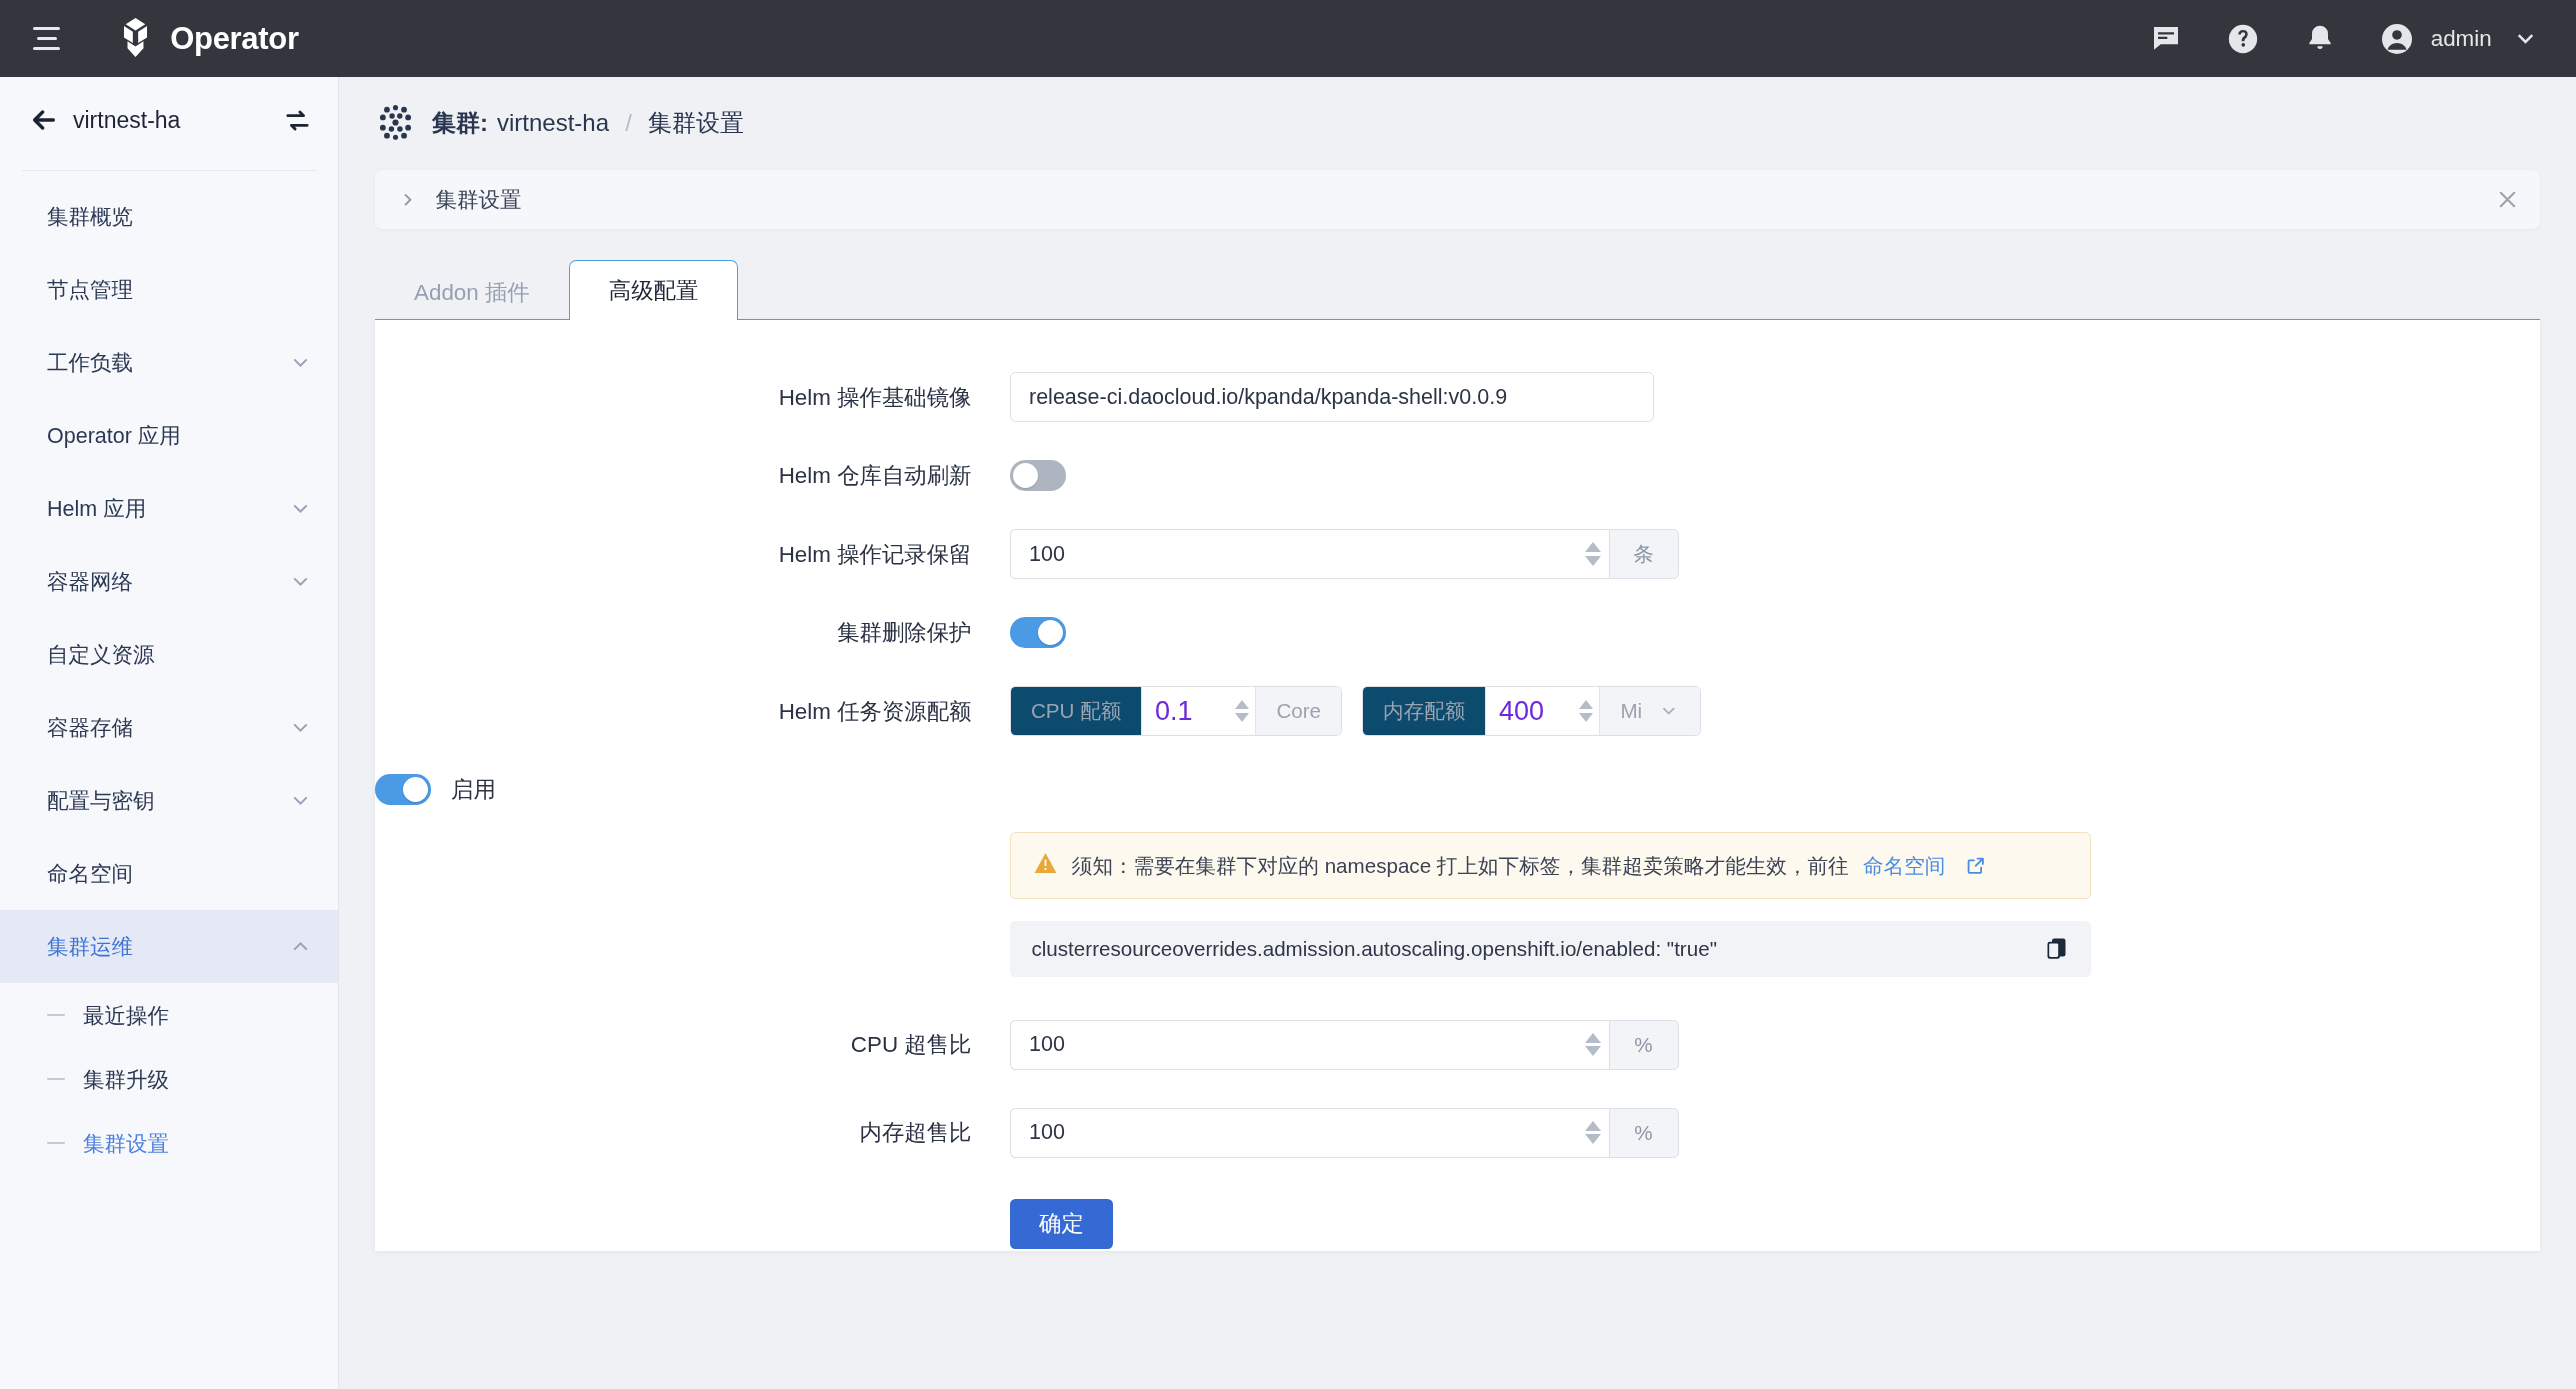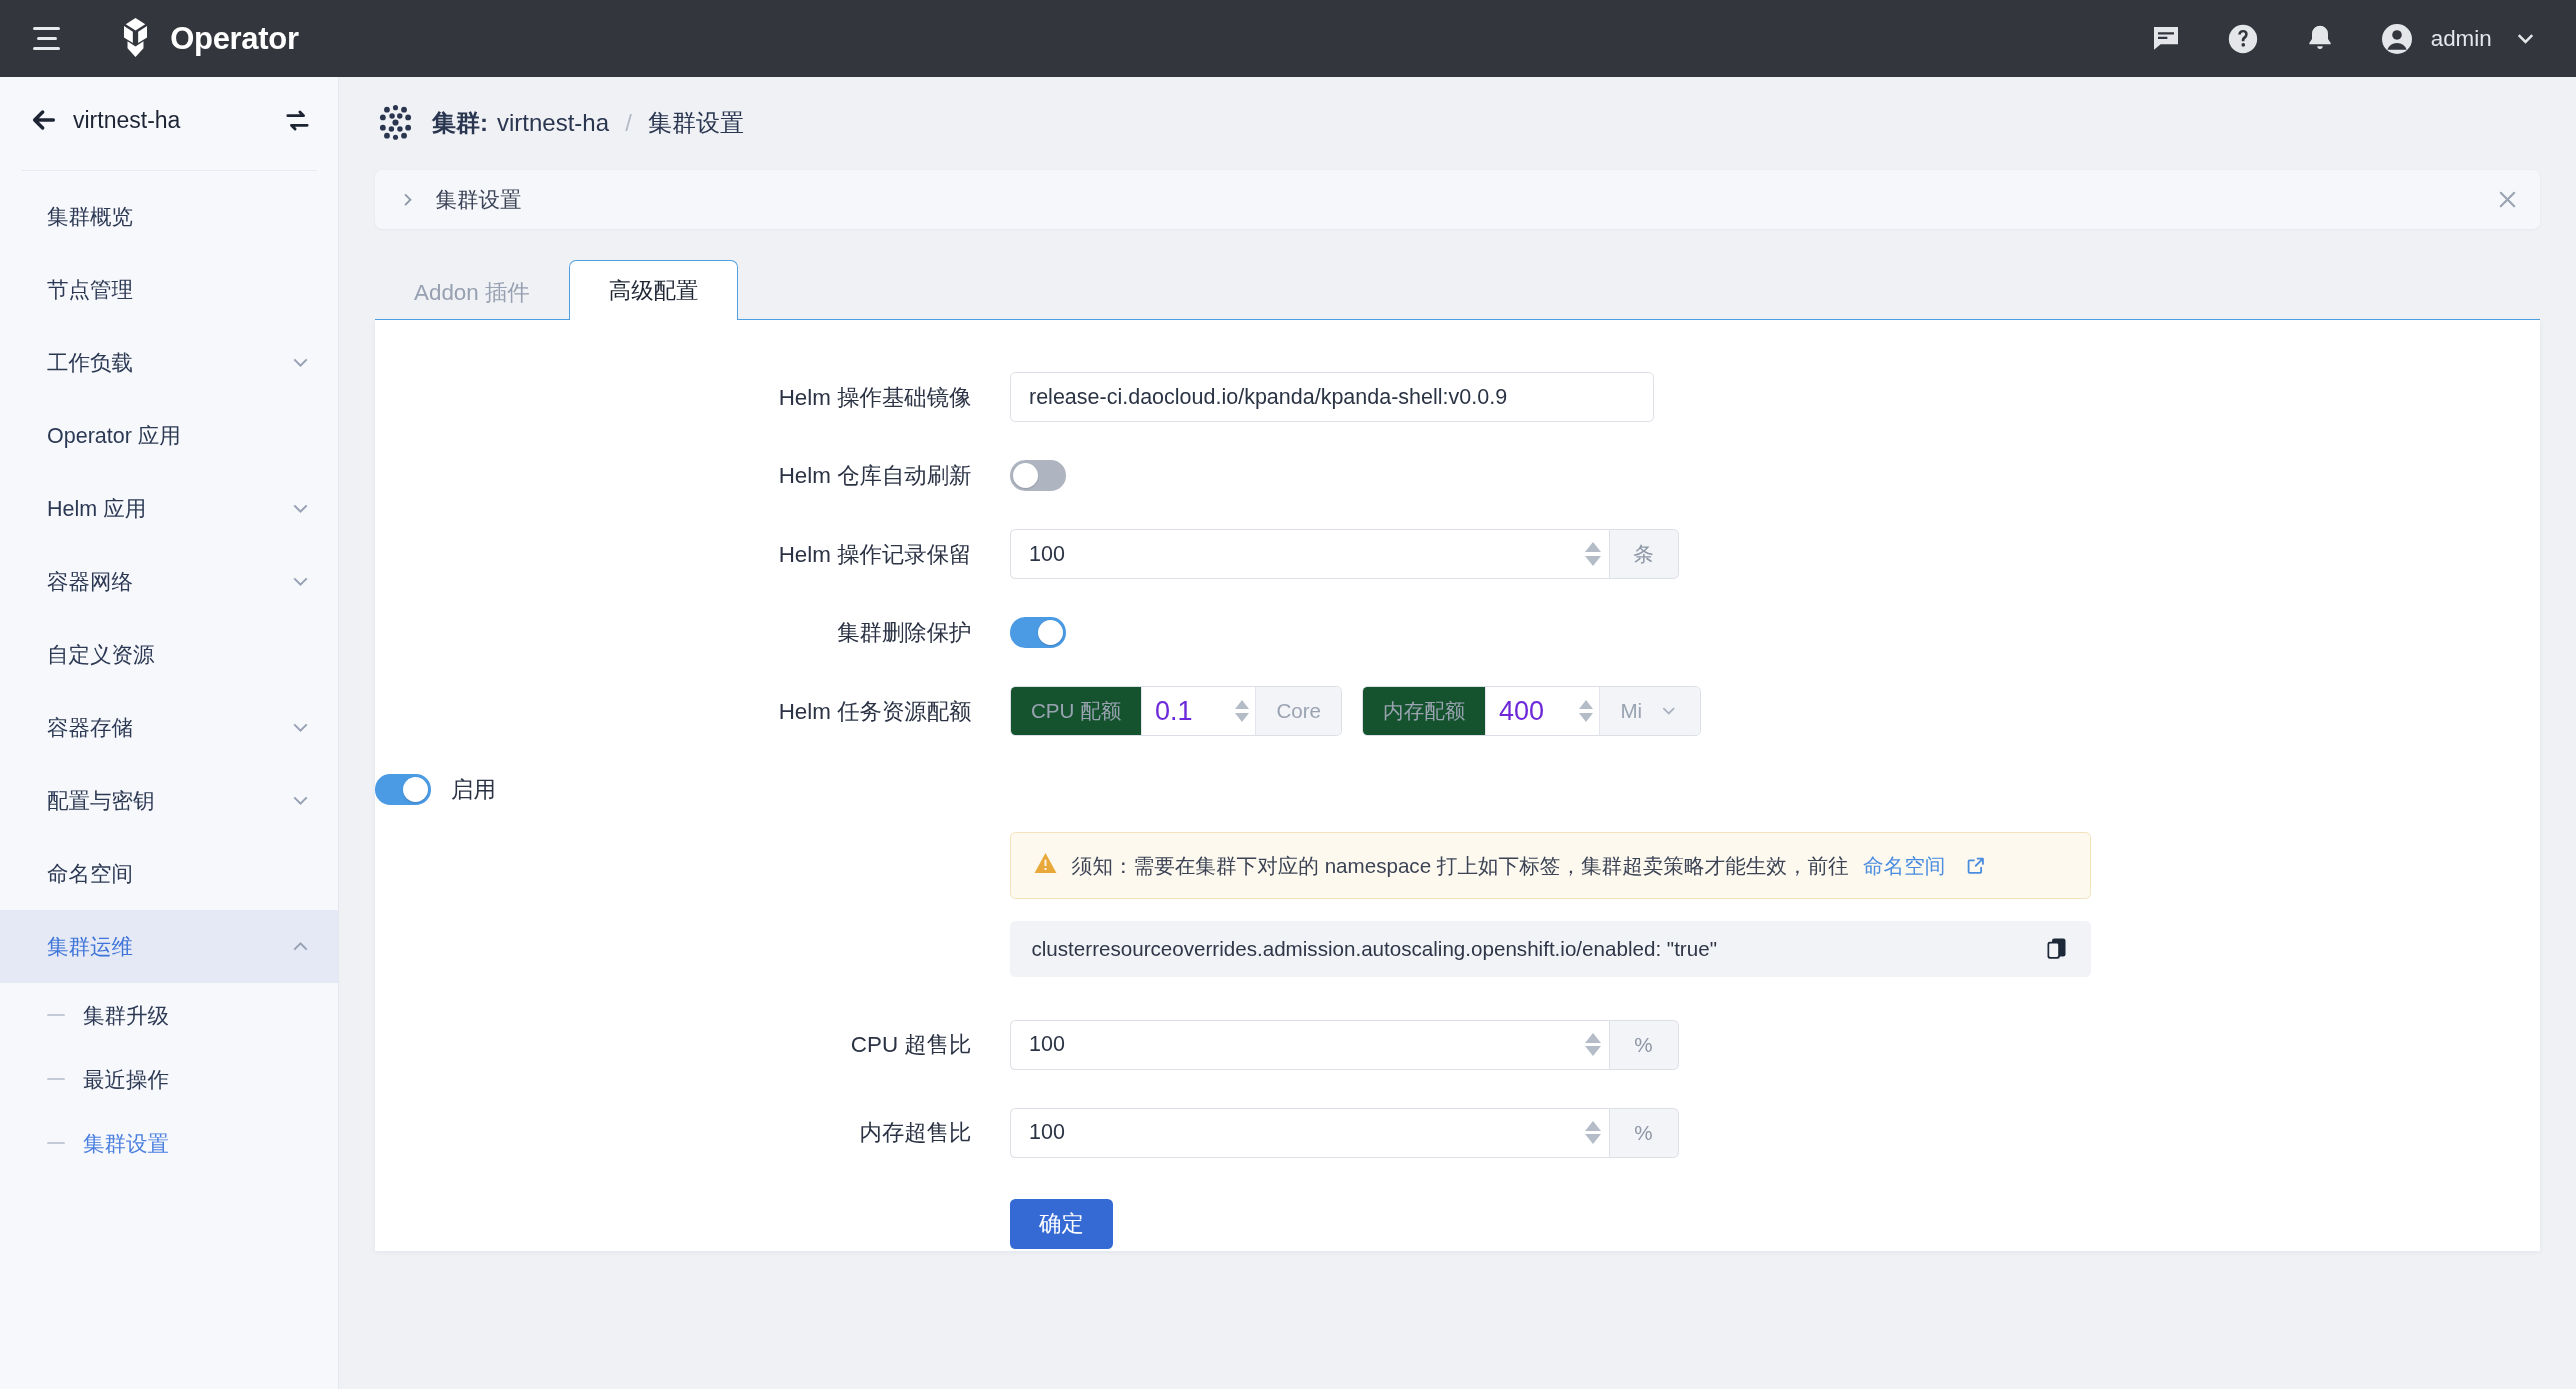--- a/index.html
+++ b/index.html
@@ -136,21 +136,21 @@
     background: #fff; box-shadow: 0 0.9px 1.8px rgba(0,0,0,.15); }
   .toggle.off { background: #aeb5c0; }
   .toggle.off .knob { left: 2.7px; }
   .toggle.on { background: #4a9ae4; }
   .toggle.on .knob { left: 28px; }
   .toggle-text { font-size: 22.4px; color: #2a3244; margin-left: 20px; }
 
   
   .qgroup { display: flex; align-items: center; border: 0.9px solid #dcdfe6; border-radius: 5.4px;
     overflow: hidden; background:#fff; }
-  .qprefix { height: 48px; padding: 0 20px; background: #14532d; color: #9aa3b1; font-size: 20.6px;
+  .qprefix { height: 48px; padding: 0 20px; background: #0c4a6e; color: #9aa3b1; font-size: 20.6px;
     display: flex; align-items: center; border-right: 0.9px solid #e2e5eb; }
   .qval { height: 48px; min-width: 86px; padding: 0 12.5px; font-size: 27px; color: #6d28d9;
     display: flex; align-items: center; background: #fff; }
   .qspin { width: 27px; height: 48px; background: #fff; display: flex; flex-direction: column;
     justify-content: center; align-items: center; gap: 4.5px; cursor: pointer; }
   .qsuffix { height: 48px; padding: 0 20px; background: #f2f4f8; color: #9aa3b1; font-size: 20.6px;
     display: flex; align-items: center; border-left: 0.9px solid #e2e5eb; gap: 16px; }
 
   
   .notice {
@@ -313,25 +313,25 @@
       <span>集群运维</span>
       <span class="sb-chev">
         <svg width="25" height="25" viewBox="0 0 24 24" fill="none" stroke="currentColor" stroke-width="2">
             <path d="M6 15l6-6 6 6"></path>
           </svg>
       </span>
     </div>
 
     <div class="sb-sub">
       <span class="dash"></span>
-      <span>集群升级</span>
+      <span>最近操作</span>
     </div>
     <div class="sb-sub">
       <span class="dash"></span>
-      <span>最近操作</span>
+      <span>集群升级</span>
     </div>
     <div class="sb-sub current">
       <span class="dash"></span>
       <span>集群设置</span>
     </div>
   </div>
 </div>
 
 <div class="main">
 

